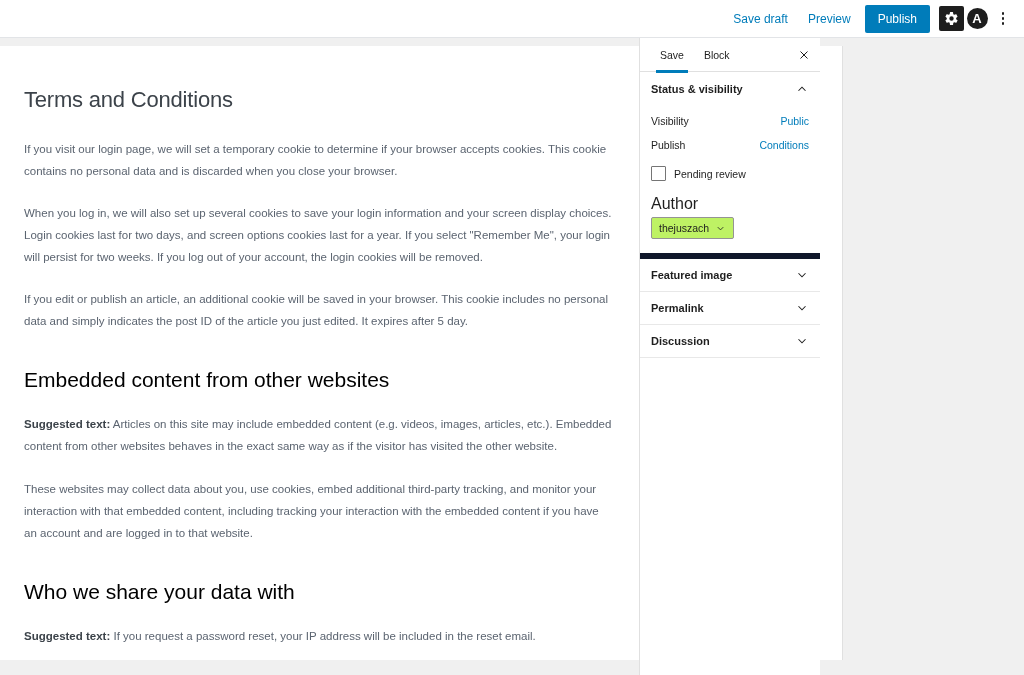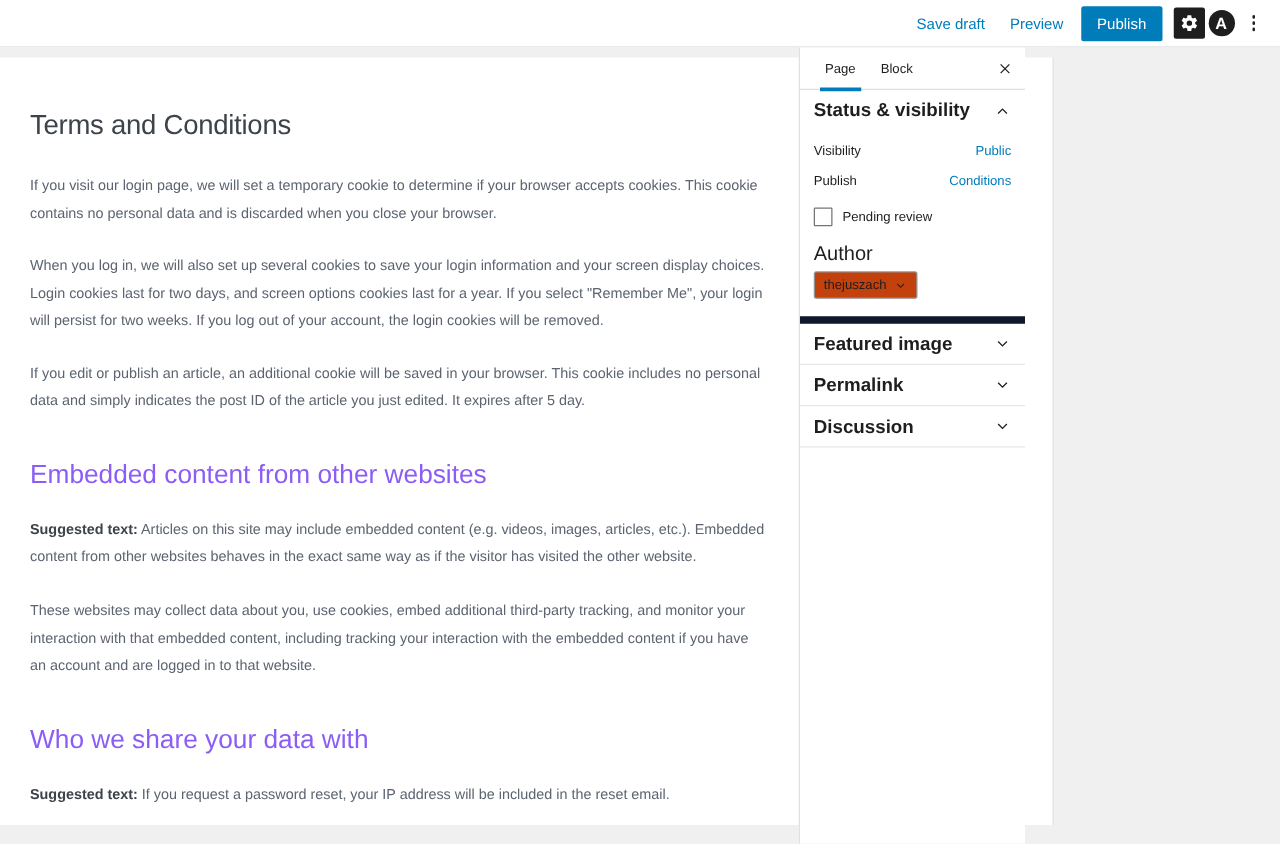--- a/index.html
+++ b/index.html
@@ -89,21 +89,21 @@
     font-weight: 400;
     color: #3c434a;
     margin: 0 0 24px 0;
     line-height: 1.25;
     letter-spacing: -0.2px;
   }
   h2.section-h {
     font-family: "Liberation Sans", sans-serif;
     font-size: 21px;
     font-weight: 400;
-    color: #8b5cf6;
+    color: #000000;
     margin: 34px 0 20px 0;
     line-height: 1.3;
   }
   p.body-p {
     font-family: "Liberation Sans", sans-serif;
     font-size: 11.5px;
     color: #5b6470;
     line-height: 1.92;
     margin: 0 0 20px 0;
     max-width: 590px;
@@ -145,21 +145,21 @@
   }
   .panel-head {
     display: flex; align-items: center; justify-content: space-between;
     padding: 0 11px;
     height: 33px;
     cursor: pointer;
     border-bottom: 1px solid #e8e8e8;
   }
   .panel-head.open { border-bottom: none; }
   .panel-title {
-    font-size: 15px; font-weight: 600; color: #1e1e1e;
+    font-size: 11px; font-weight: 600; color: #1e1e1e;
     font-family: "Liberation Sans", sans-serif;
   }
   .panel-body { padding: 4px 11px 14px 11px; border-bottom: 6px solid #0f172a; }
   .row {
     display: flex; align-items: center; justify-content: space-between;
     padding: 6px 0;
   }
   .row-label { font-size: 10.5px; color: #1e1e1e; font-family:"Liberation Sans",sans-serif;}
   .row-value {
     font-size: 10.5px; color: #007cba; cursor: pointer;
@@ -175,21 +175,21 @@
   .chk-label { font-size: 10.5px; color: #1e1e1e; font-family:"Liberation Sans",sans-serif;}
   .author-label {
     font-size: 16px; color: #1e1e1e; margin-top: 10px; margin-bottom: 4px;
     font-family:Liberation Sans, sans-serif;
   }
   .author-select {
     display: inline-flex; align-items: center; gap: 6px;
     border: 1px solid #949494; border-radius: 2px;
     padding: 4px 7px;
     font-size: 10.5px; color: #1e1e1e; cursor: pointer;
-    background: #c2410c;
+    background: #bef264;
     font-family:"Liberation Sans",sans-serif;
   }
   svg { display: block; }
 </style>
 </head>
 <body>
 
 <div id="app">
 
   <div class="header">
@@ -234,21 +234,21 @@
           <p class="body-p">These websites may collect data about you, use cookies, embed additional third-party tracking, and monitor your interaction with that embedded content, including tracking your interaction with the embedded content if you have an account and are logged in to that website.</p>
           <h2 class="section-h">Who we share your data with</h2>
           <p class="body-p"><b>Suggested text:</b><span> If you request a password reset, your IP address will be included in the reset email.</span></p>
         </div>
     </div>
   </div>
 
   <div class="sidebar">
 
     <div class="sb-tabs">
-      <button class="sb-tab active">Page</button>
+      <button class="sb-tab active">Save</button>
       <button class="sb-tab">Block</button>
       <button class="sb-close">
         <span>
           <svg width="12" height="12" viewBox="0 0 24 24" fill="none" stroke="#1e1e1e" stroke-width="2">
             <line x1="5" y1="5" x2="19" y2="19"></line>
               <line x1="19" y1="5" x2="5" y2="19"></line>
           </svg>
         </span>
       </button>
     </div>

